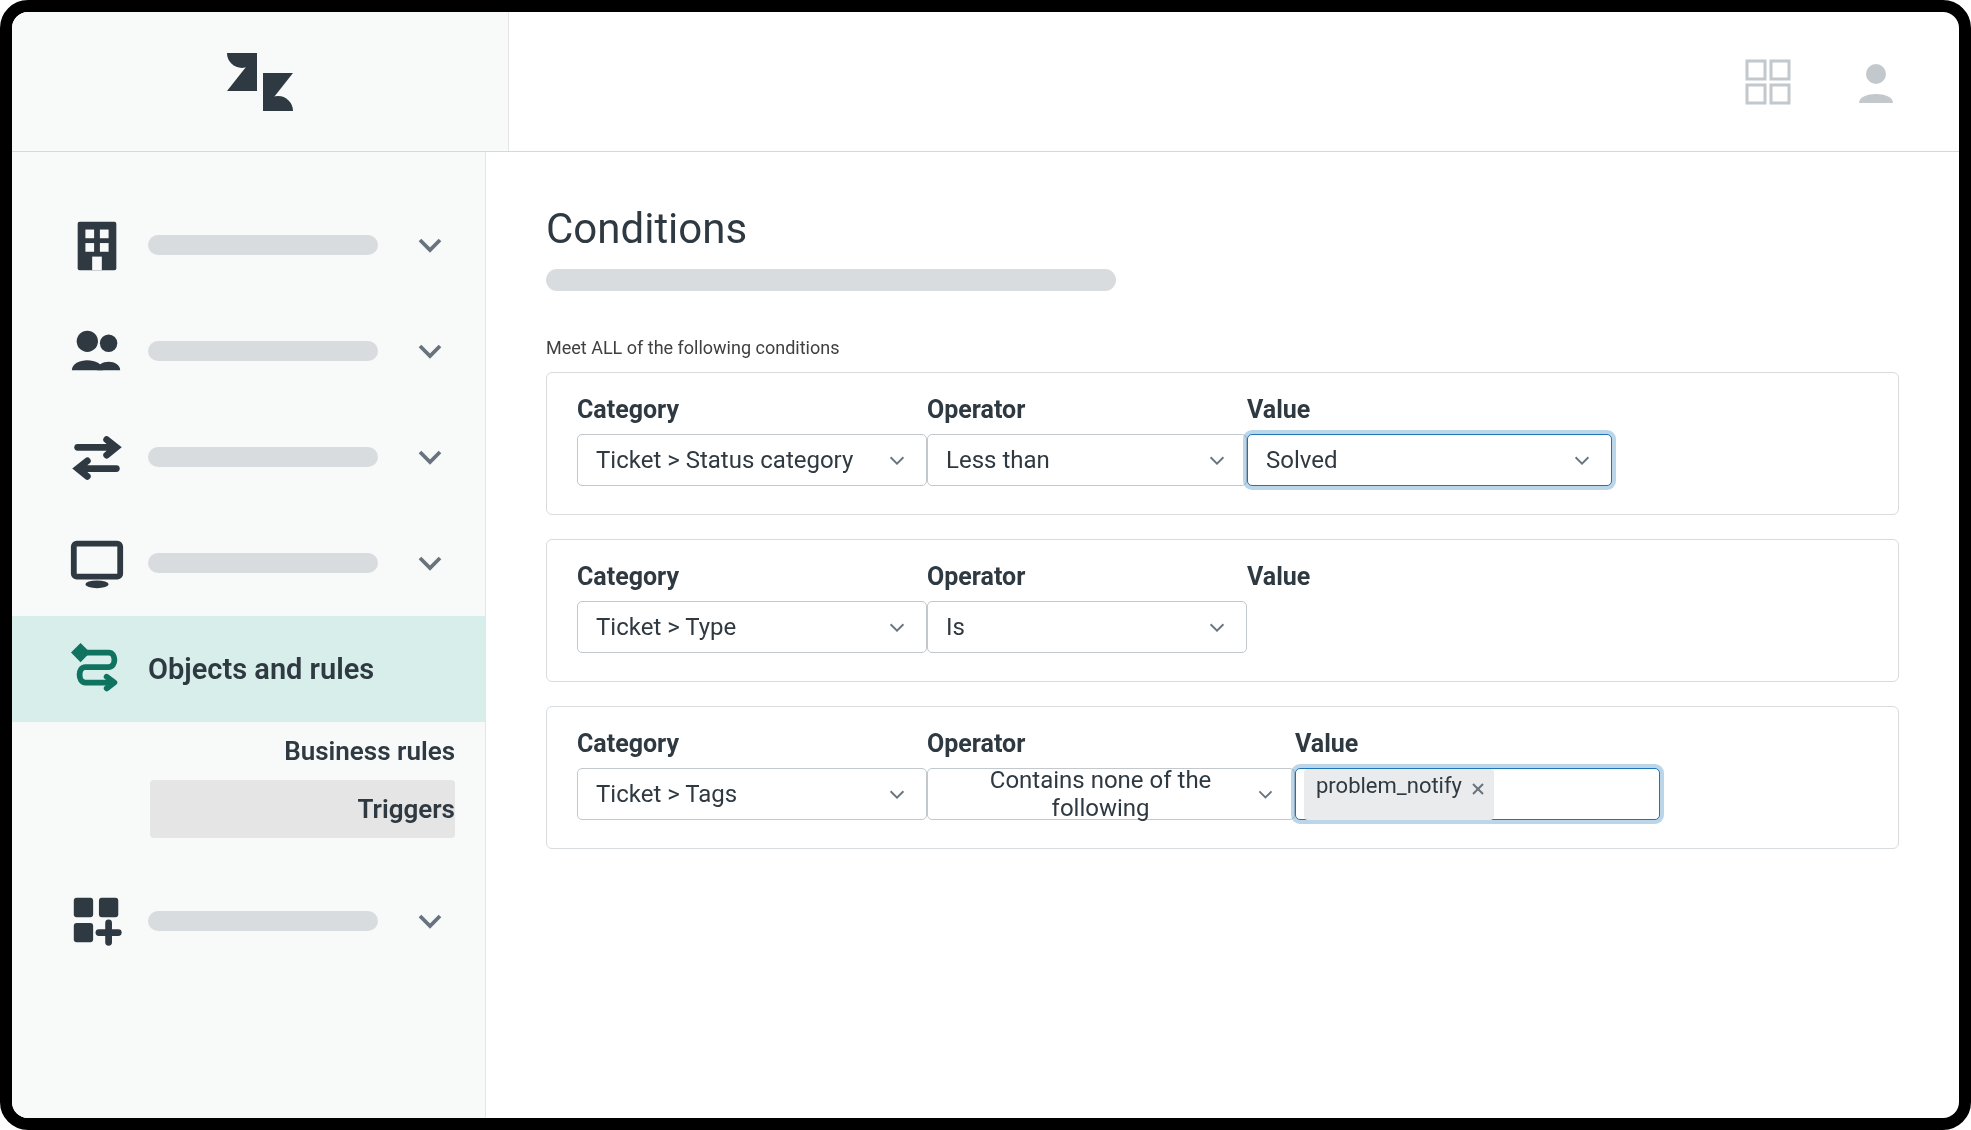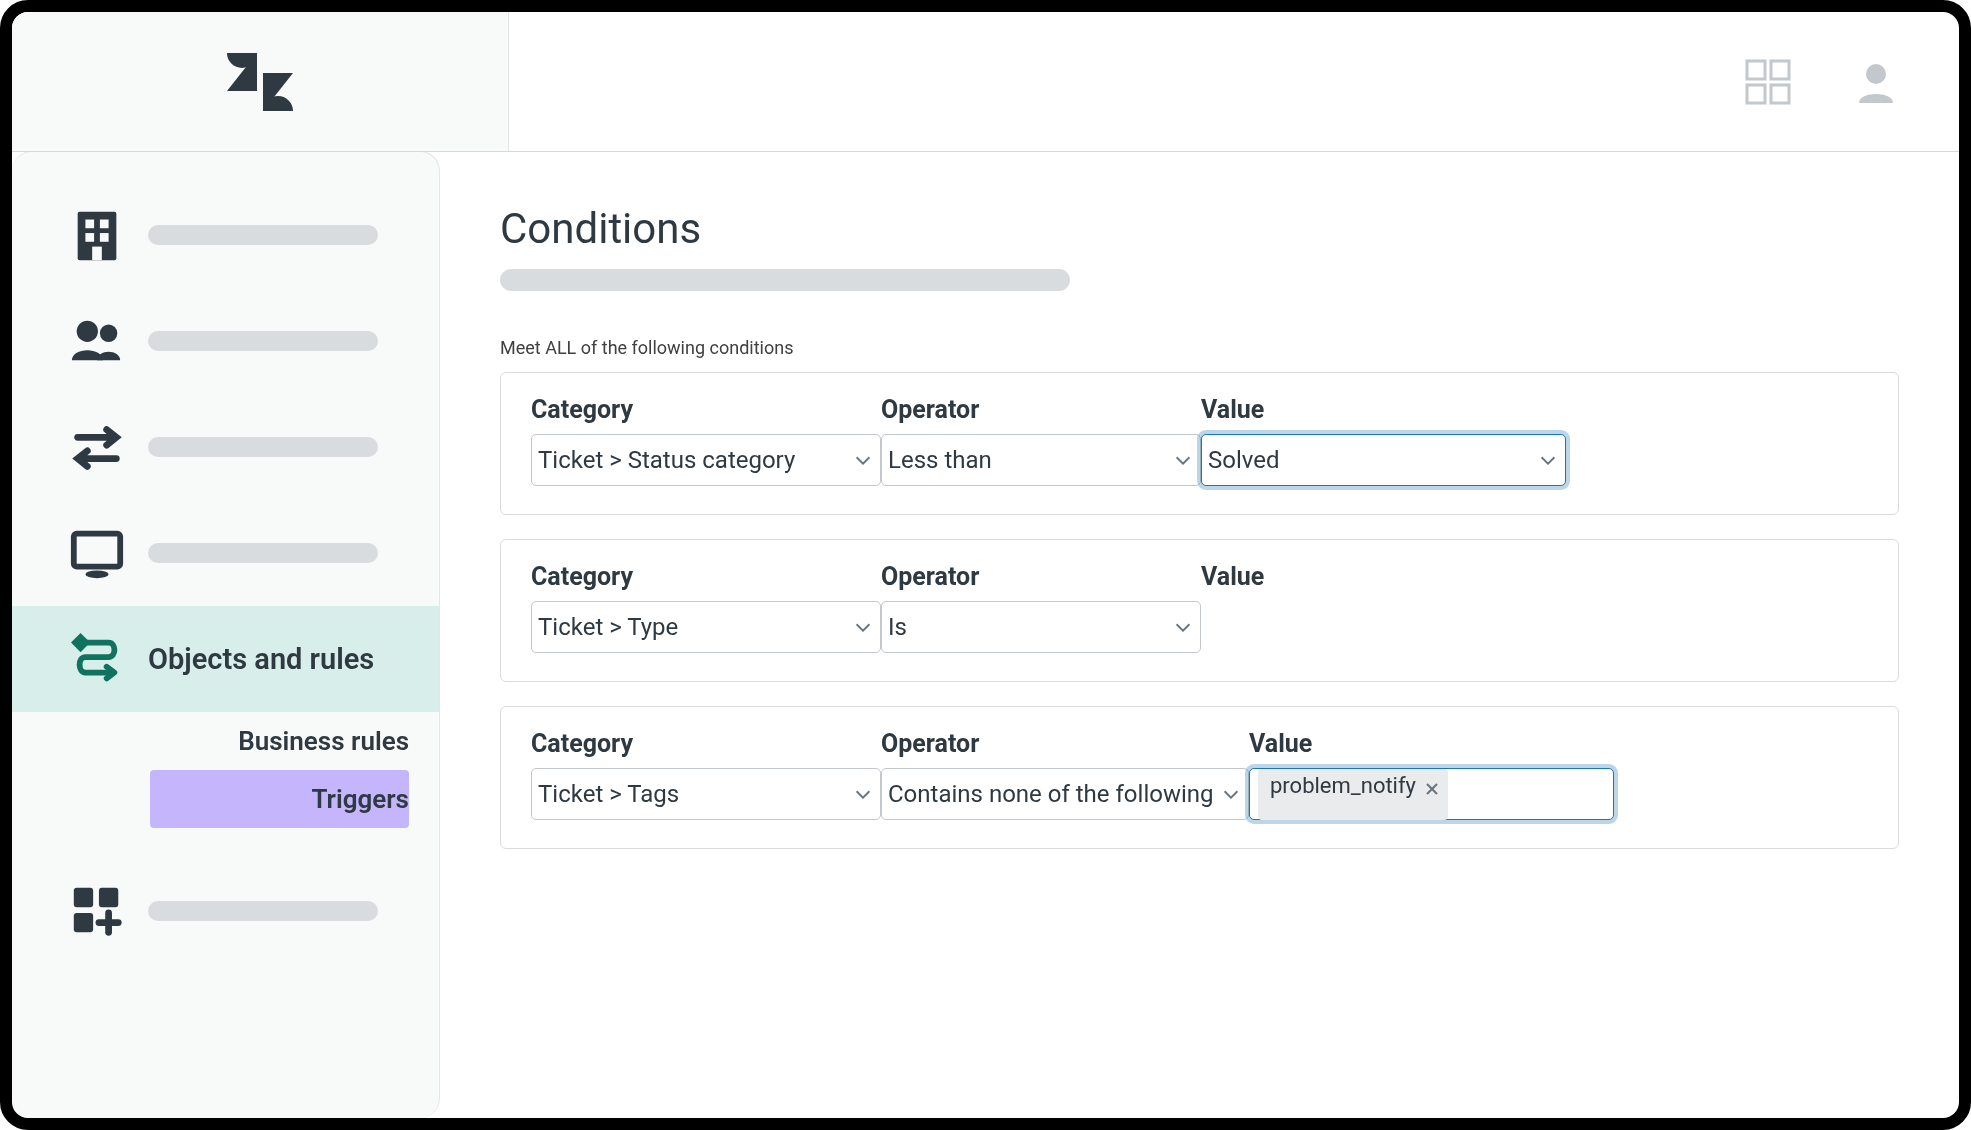--- a/index.html
+++ b/index.html
@@ -41,27 +41,26 @@
     }
     .logo svg { width: 78px; height: 78px; display: block; }
     .topbar-right { display: flex; align-items: center; gap: 60px; }
     .icon-squares svg { width: 50px; height: 50px; display: block; }
     .icon-avatar svg { width: 46px; height: 46px; display: block; }
     .body {
       flex: 1;
       display: flex;
     }
     .sidebar {
-      width: 428px;
+      width: 474px;
       background: #f8f9f9;
       border-right: 1px solid #e5e5e5;
-      padding-top: 30px;
+      padding-top: 40px;
       border-top: 1px solid #e5e5e5;
       margin-top: -1px;
-      border-radius: 20px;
     }
     .sb-item {
       display: flex;
       align-items: center;
       padding: 24px 30px 24px 56px;
       gap: 22px;
       cursor: pointer;
     }
     .sb-item.active {
       background: #d8eeeb;
@@ -101,21 +100,21 @@
     .sb-sub-item {
       font-size: 26px;
       padding: 14px 0 14px 12px;
       font-weight: 600;
       cursor: pointer;
       border-radius: 4px;
       margin-right: 30px;
       text-align: right;
     }
     .sb-sub-item.active {
-      background: #c4b5fd;
+      background: #e5e5e5;
     }
     .main {
       flex: 1;
       padding: 52px 60px;
     }
     .page-title {
       font-size: 42px;
       font-weight: 400;
       margin-bottom: 16px;
     }
@@ -150,25 +149,26 @@
       font-size: 25px;
       font-weight: 700;
       margin-bottom: 10px;
     }
     .select {
       height: 52px;
       border: 1px solid #c2c8cc;
       border-radius: 5px;
       display: flex;
       align-items: center;
-      padding: 0 6px;
+      padding: 0 18px;
       justify-content: space-between;
       font-size: 24px;
       background: #fff;
       cursor: pointer;
+      text-align: center;
     }
     .select.focused {
       border: 1.5px solid #1f73b7;
       box-shadow: 0 0 0 4px rgba(31,115,183,0.3);
     }
     .tag-input {
       height: 52px;
       border: 1.5px solid #1f73b7;
       box-shadow: 0 0 0 4px rgba(31,115,183,0.3);
       border-radius: 5px;

